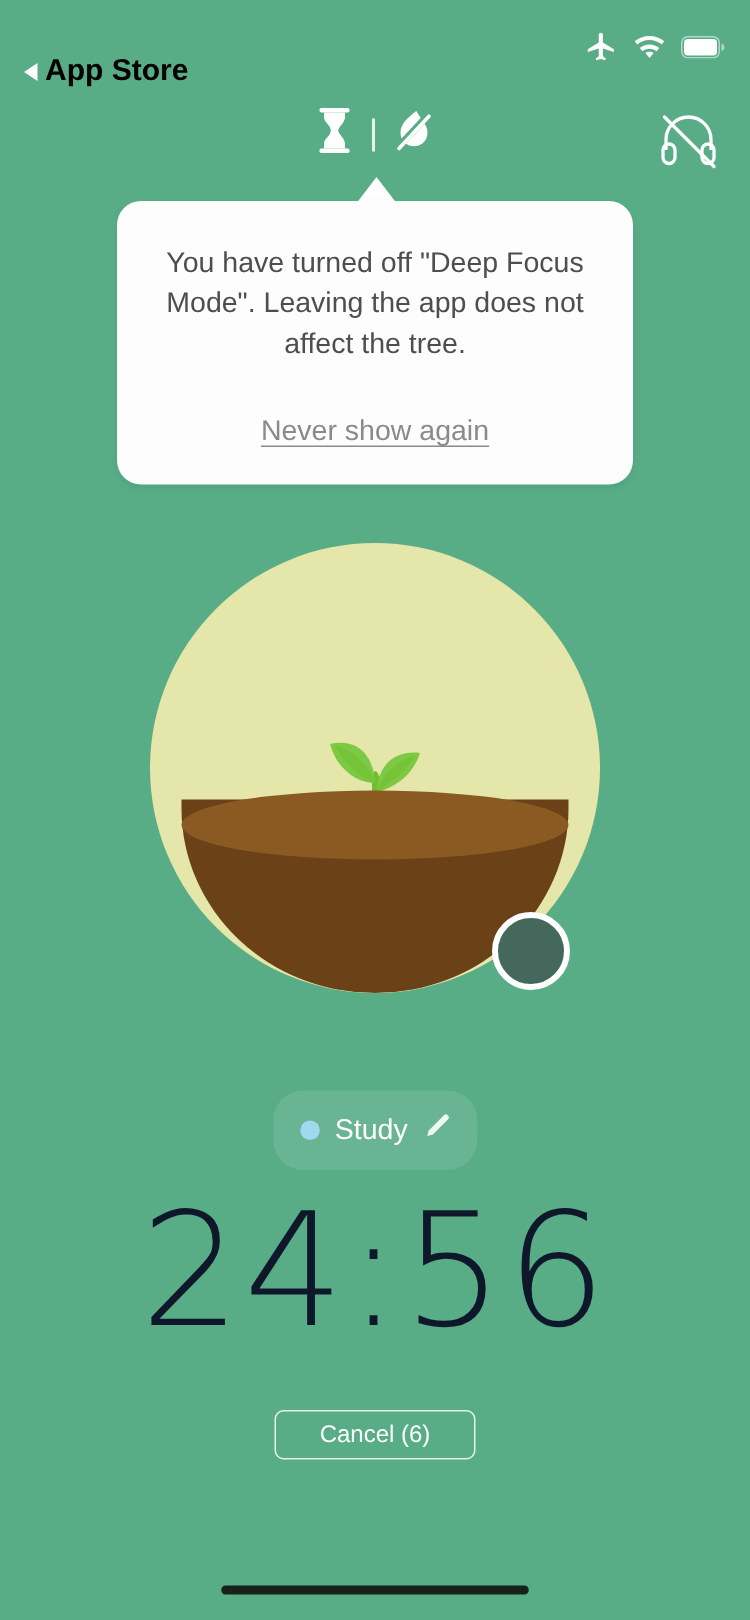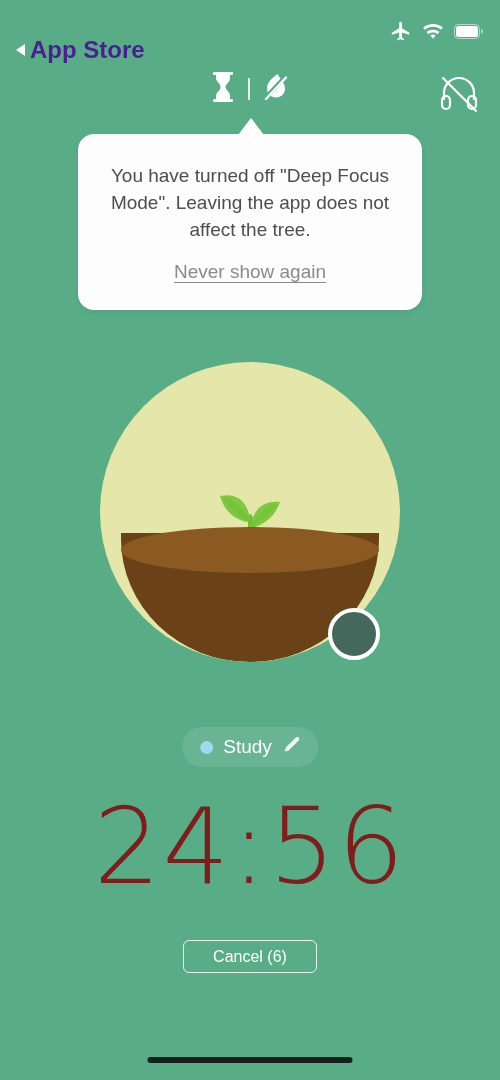--- a/index.html
+++ b/index.html
@@ -19,21 +19,21 @@
     position:absolute; top:0; left:0; width:500px; height:62px;
   }
   .sb-time {
     position:absolute; left:30px; top:7px;
     color:#ffffff; font-size:27px; font-weight:bold;
     letter-spacing:0.3px;
   }
   .sb-back {
     position:absolute; left:16px; top:36px;
     display:flex; align-items:center; gap:5px;
-    color:#4c1d95; font-size:24px; font-weight:bold;
+    color:#000000; font-size:20px; font-weight:bold;
   }
   .sb-back .tri {
     width:0;height:0;
     border-top:6px solid transparent;
     border-bottom:6px solid transparent;
     border-right:9px solid #ffffff;
     display:block;
   }
   .sb-right {
     position:absolute; right:16px; top:20px;
@@ -71,21 +71,21 @@
     width:344px; min-height:176px;
     background:#fdfdfd; border-radius:16px;
     padding:28px 30px 24px 30px;
     text-align:center;
     box-shadow:0 2px 6px rgba(0,0,0,.07);
   }
   .tooltip-text {
     color:#4e4e4e; font-size:19px; line-height:27px;
   }
   .tooltip-link {
-    display:inline-block; margin-top:18px;
+    display:inline-block; margin-top:34px;
     color:#8a8a8a; font-size:19px;
     text-decoration:underline; text-underline-offset:4px;
     cursor:pointer;
   }
 
   
   .scene {
     position:absolute; left:100px; top:362px;
     width:300px; height:300px;
   }
@@ -123,38 +123,38 @@
     position:absolute; left:228px; top:246px;
     width:52px; height:52px; border-radius:50%;
     background:#44685c; border:4px solid #ffffff;
   }
 
   
   .tag-pill {
     position:absolute; left:50%; top:727px;
     transform:translateX(-50%);
     display:flex; align-items:center; gap:10px;
-    height:40px; padding:0 18px;
+    height:53px; padding:0 18px;
     border-radius:20px;
     background:rgba(255,255,255,.10);
     cursor:pointer;
   }
   .tag-dot {
     width:13px; height:13px; border-radius:50%;
     background:#9fd8ef;
   }
   .tag-label {
     color:#ffffff; font-size:19px;
   }
 
   
   .timer {
     position:absolute; left:0; top:795px; width:500px;
     text-align:center;
-    color:#7f1d1d;
+    color:#0f172a;
     font-size:105px;
     font-weight:100;
     font-family:"DejaVu Sans", sans-serif;
     letter-spacing:2px;
     line-height:105px;
   }
 
   
   .cancel-btn {
     position:absolute; left:50%; top:940px;

